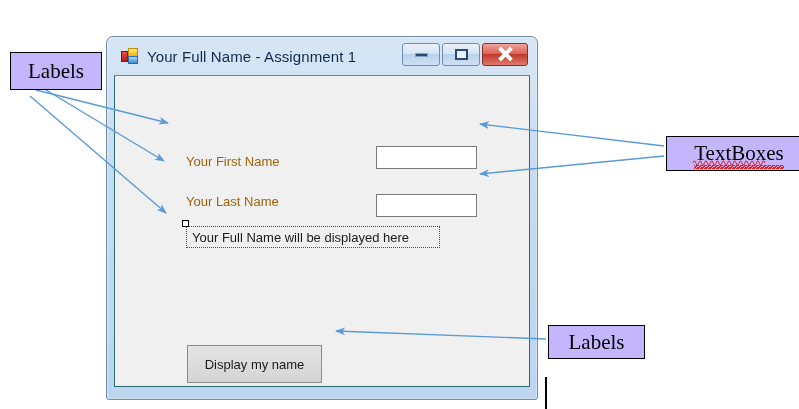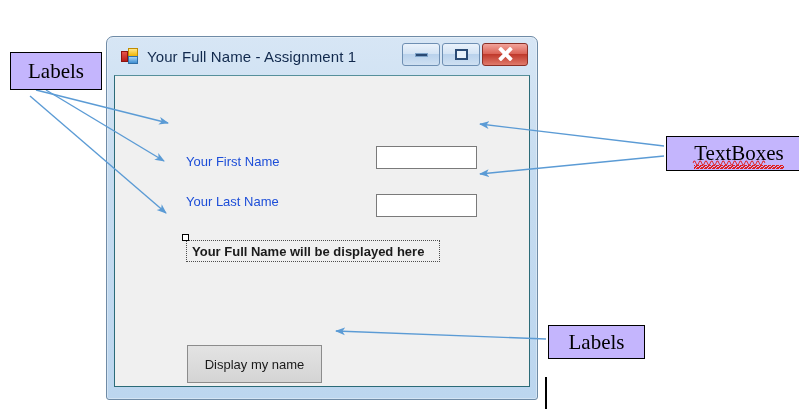--- a/index.html
+++ b/index.html
@@ -184,45 +184,44 @@
     border: 1px solid #2b6b78;
     border-top-color: #56909b;
     box-sizing: border-box;
     overflow: hidden;
   }
 
   .form-label {
     position: absolute;
     font-family: "Liberation Sans", sans-serif;
     font-size: 13px;
-    color: #1d4ed8;
+    color: #a16207;
     white-space: nowrap;
   }
   #label-first { left: 71px; top: 78px; }
   #label-last  { left: 71px; top: 118px; }
 
   .form-textbox {
     position: absolute;
     box-sizing: border-box;
     width: 101px;
     height: 23px;
     background: #ffffff;
     border: 1px solid #7a7a7a;
   }
   #textbox-first { left: 261px; top: 70px; }
   #textbox-last  { left: 261px; top: 118px; }
 
   
   #label-fullname-wrap {
     position: absolute;
     left: 71px;
-    top: 164px;
+    top: 150px;
     width: 254px;
     height: 22px;
-    font-weight: bold;
   }
   #label-fullname {
     position: absolute;
     left: 0; top: 0;
     width: 100%;
     height: 100%;
     box-sizing: border-box;
     border: 1px dotted #4d4d4d;
     font-family: "Liberation Sans", sans-serif;
     font-size: 13px;

